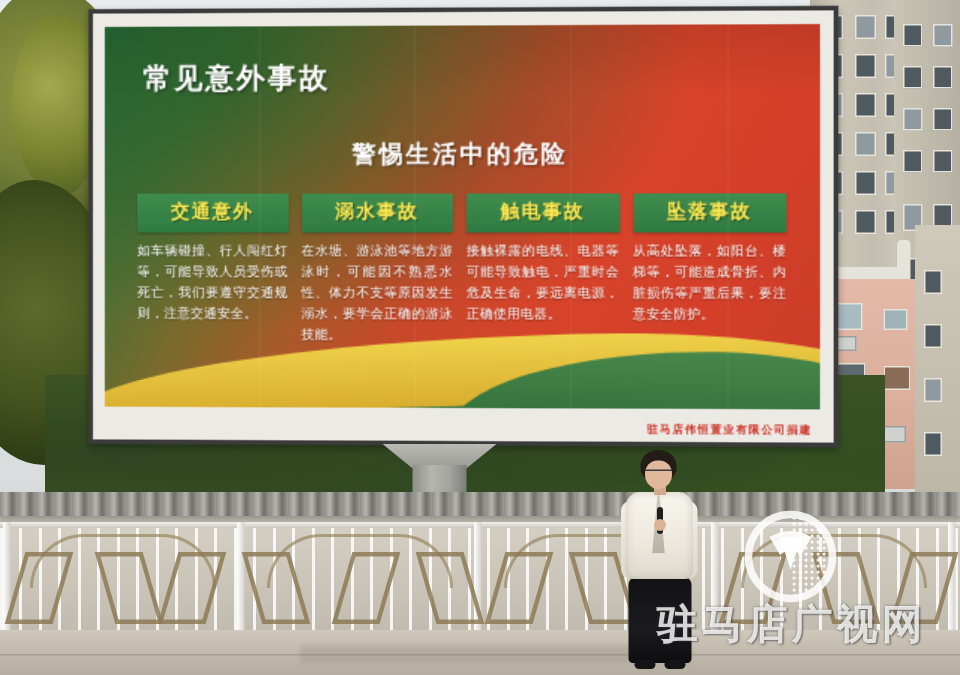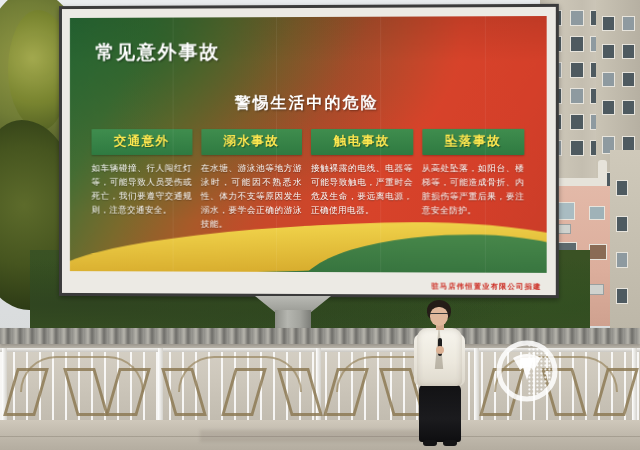--- a/index.html
+++ b/index.html
@@ -570,15 +570,16 @@
           <pattern id="dots" width="4" height="4" patternUnits="userSpaceOnUse">
             <circle cx="1.4" cy="1.4" r="1.1" fill="rgba(255,255,255,.85)"></circle>
           </pattern>
         </defs>
         <circle cx="31" cy="31" r="28" fill="none" stroke="rgba(255,255,255,.85)" stroke-width="5"></circle>
         <circle cx="31" cy="31" r="26" fill="url(#dots)" clip-path="url(#halfclip)"></circle>
         <path d="M17 18 Q31 10 45 18 L38 30 Q31 24 24 30 Z" fill="rgba(255,255,255,.9)"></path>
         <path d="M24 18 L31 40 L38 18 Z" fill="rgba(255,255,255,.95)"></path>
       </svg>
     </div>
+    <div class="wm-text">驻马店广视网</div>
   </div>
 
 </div>
 
 </body></html>

